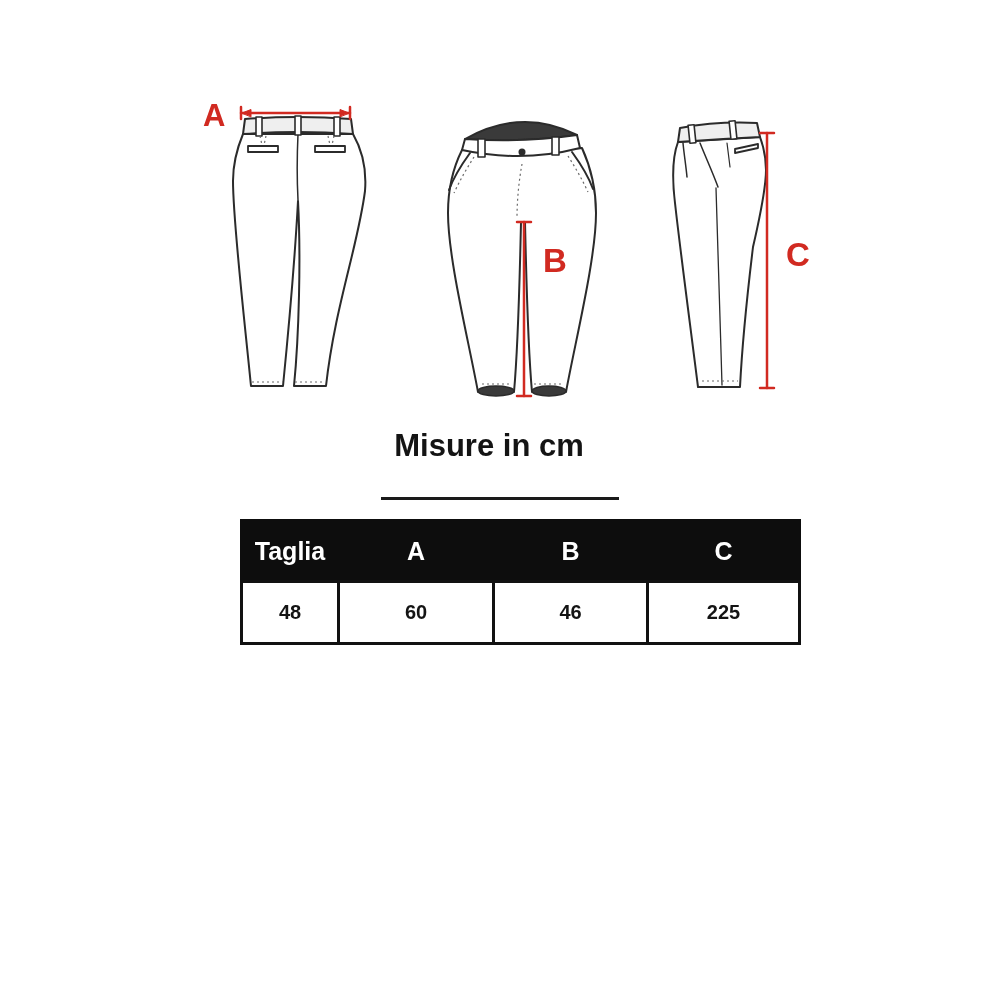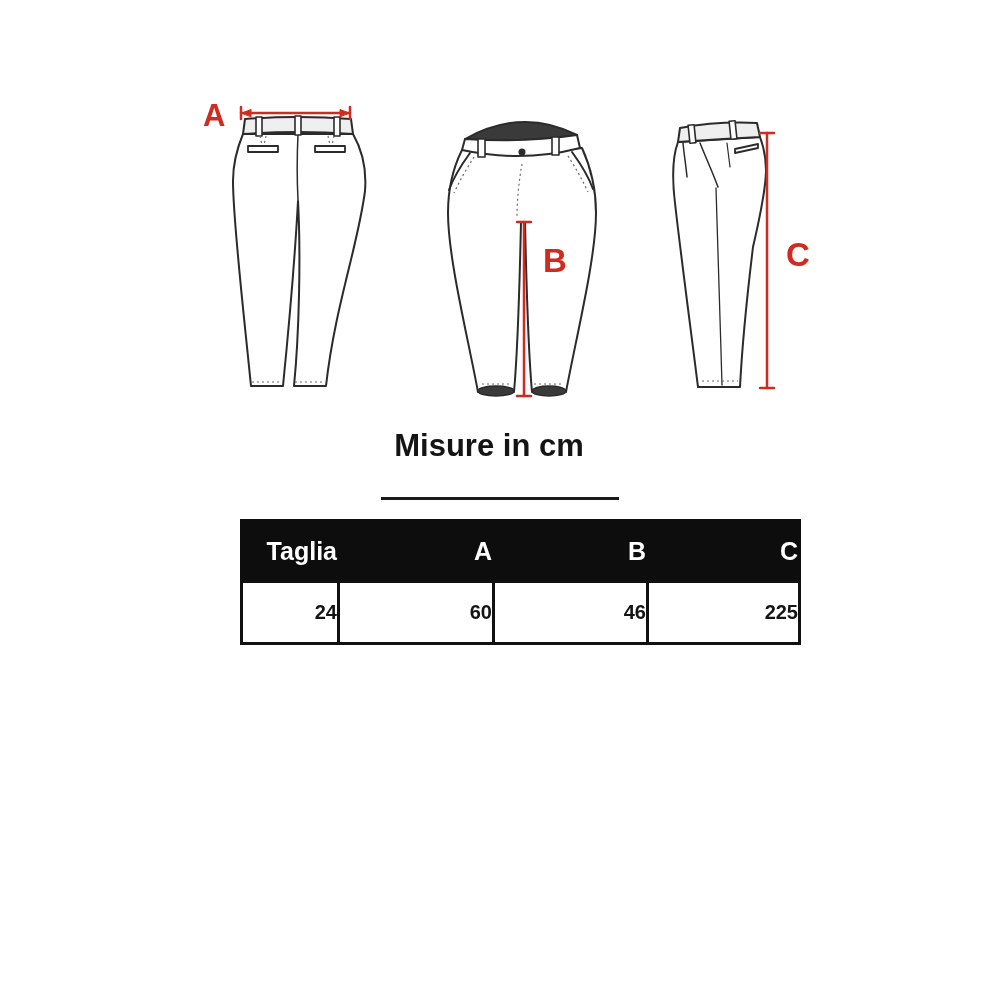--- a/index.html
+++ b/index.html
@@ -20,21 +20,21 @@
   }
   .title-rule {
     position:absolute; left:381px; top:497px; width:238px; height:3px;
     background:#1a1a1a;
   }
   table.size-table {
     position:absolute; left:240px; top:519px; width:558px;
     border-collapse:collapse; table-layout:fixed;
   }
   .size-table th, .size-table td {
-    border:3px solid #111111; text-align:right; vertical-align:middle;
+    border:3px solid #111111; text-align:center; vertical-align:middle;
   }
   .size-table th {
     background:#0d0d0d; color:#ffffff; font-size:25px; font-weight:bold;
     height:61px; border-color:#0d0d0d; border-bottom-color:#111111;
   }
   .size-table td {
     background:#ffffff; color:#141414; font-size:20px; font-weight:bold;
     height:62px;
   }
 </style>
@@ -141,21 +141,21 @@
     <thead>
       <tr>
         <th>Taglia</th>
         <th>A</th>
         <th>B</th>
         <th>C</th>
       </tr>
     </thead>
     <tbody>
       <tr>
-        <td>24</td>
+        <td>48</td>
         <td>60</td>
         <td>46</td>
         <td>225</td>
       </tr>
     </tbody>
   </table>
 
 </div>
 
 </body></html>

